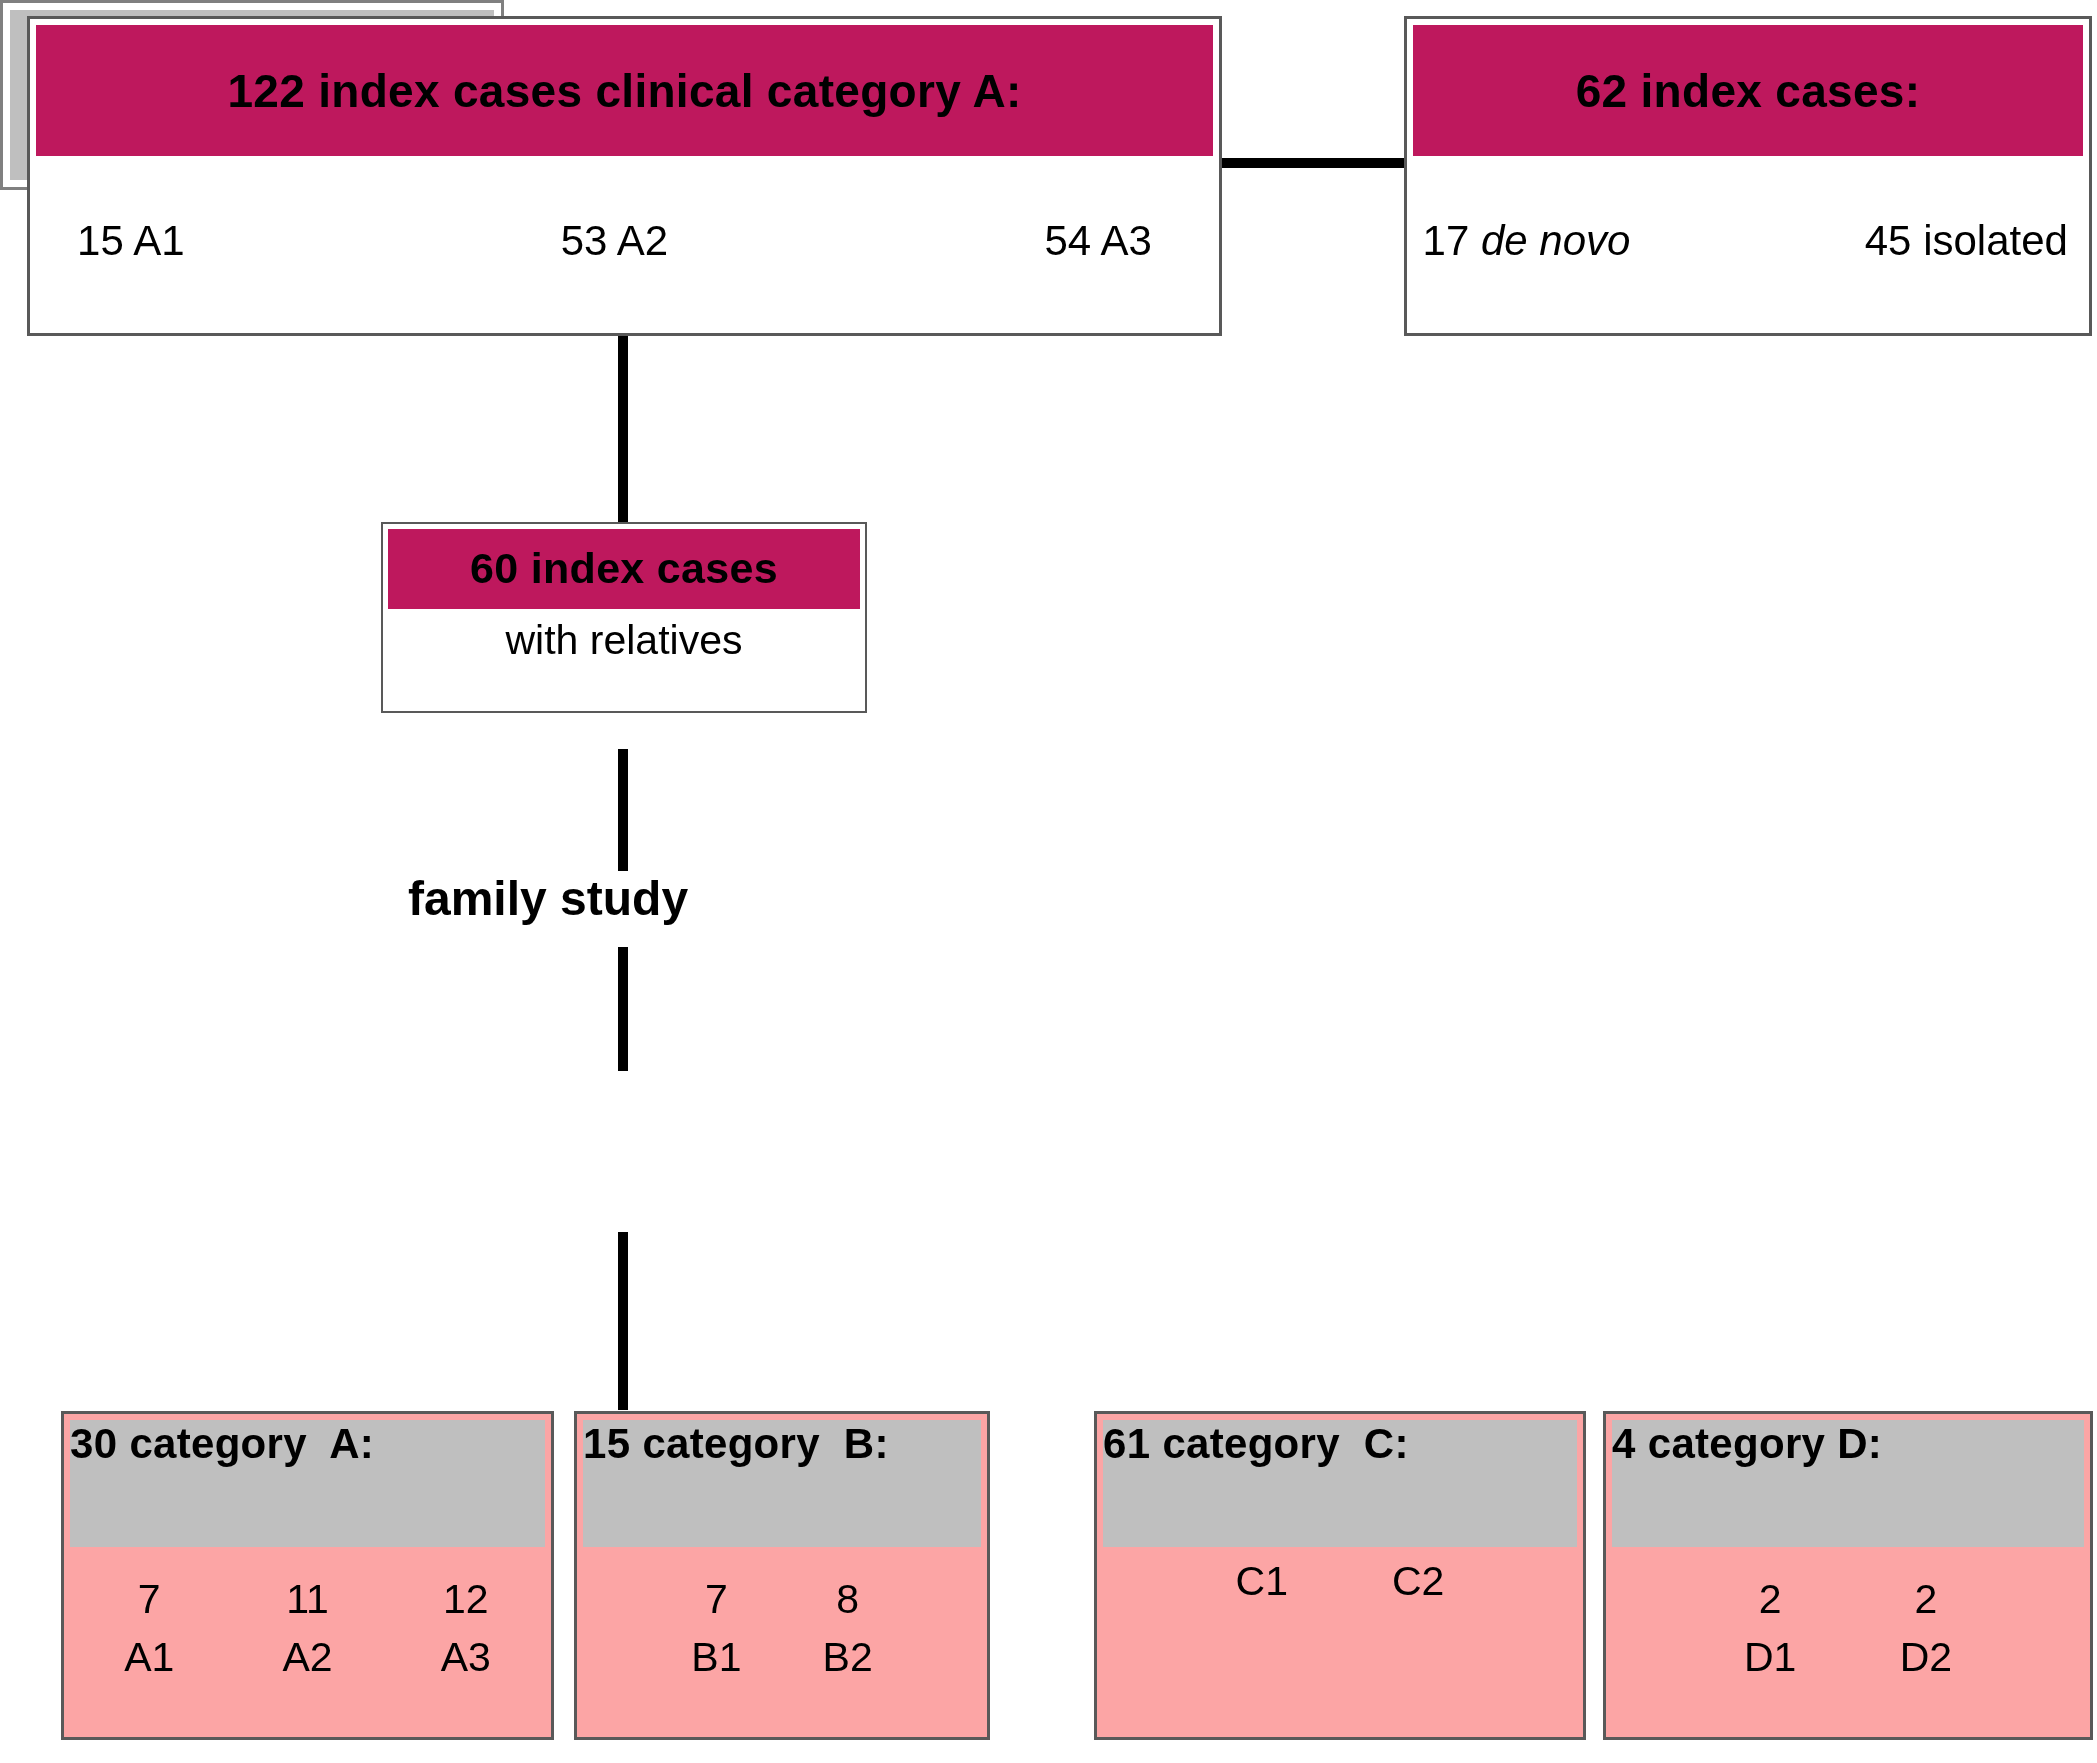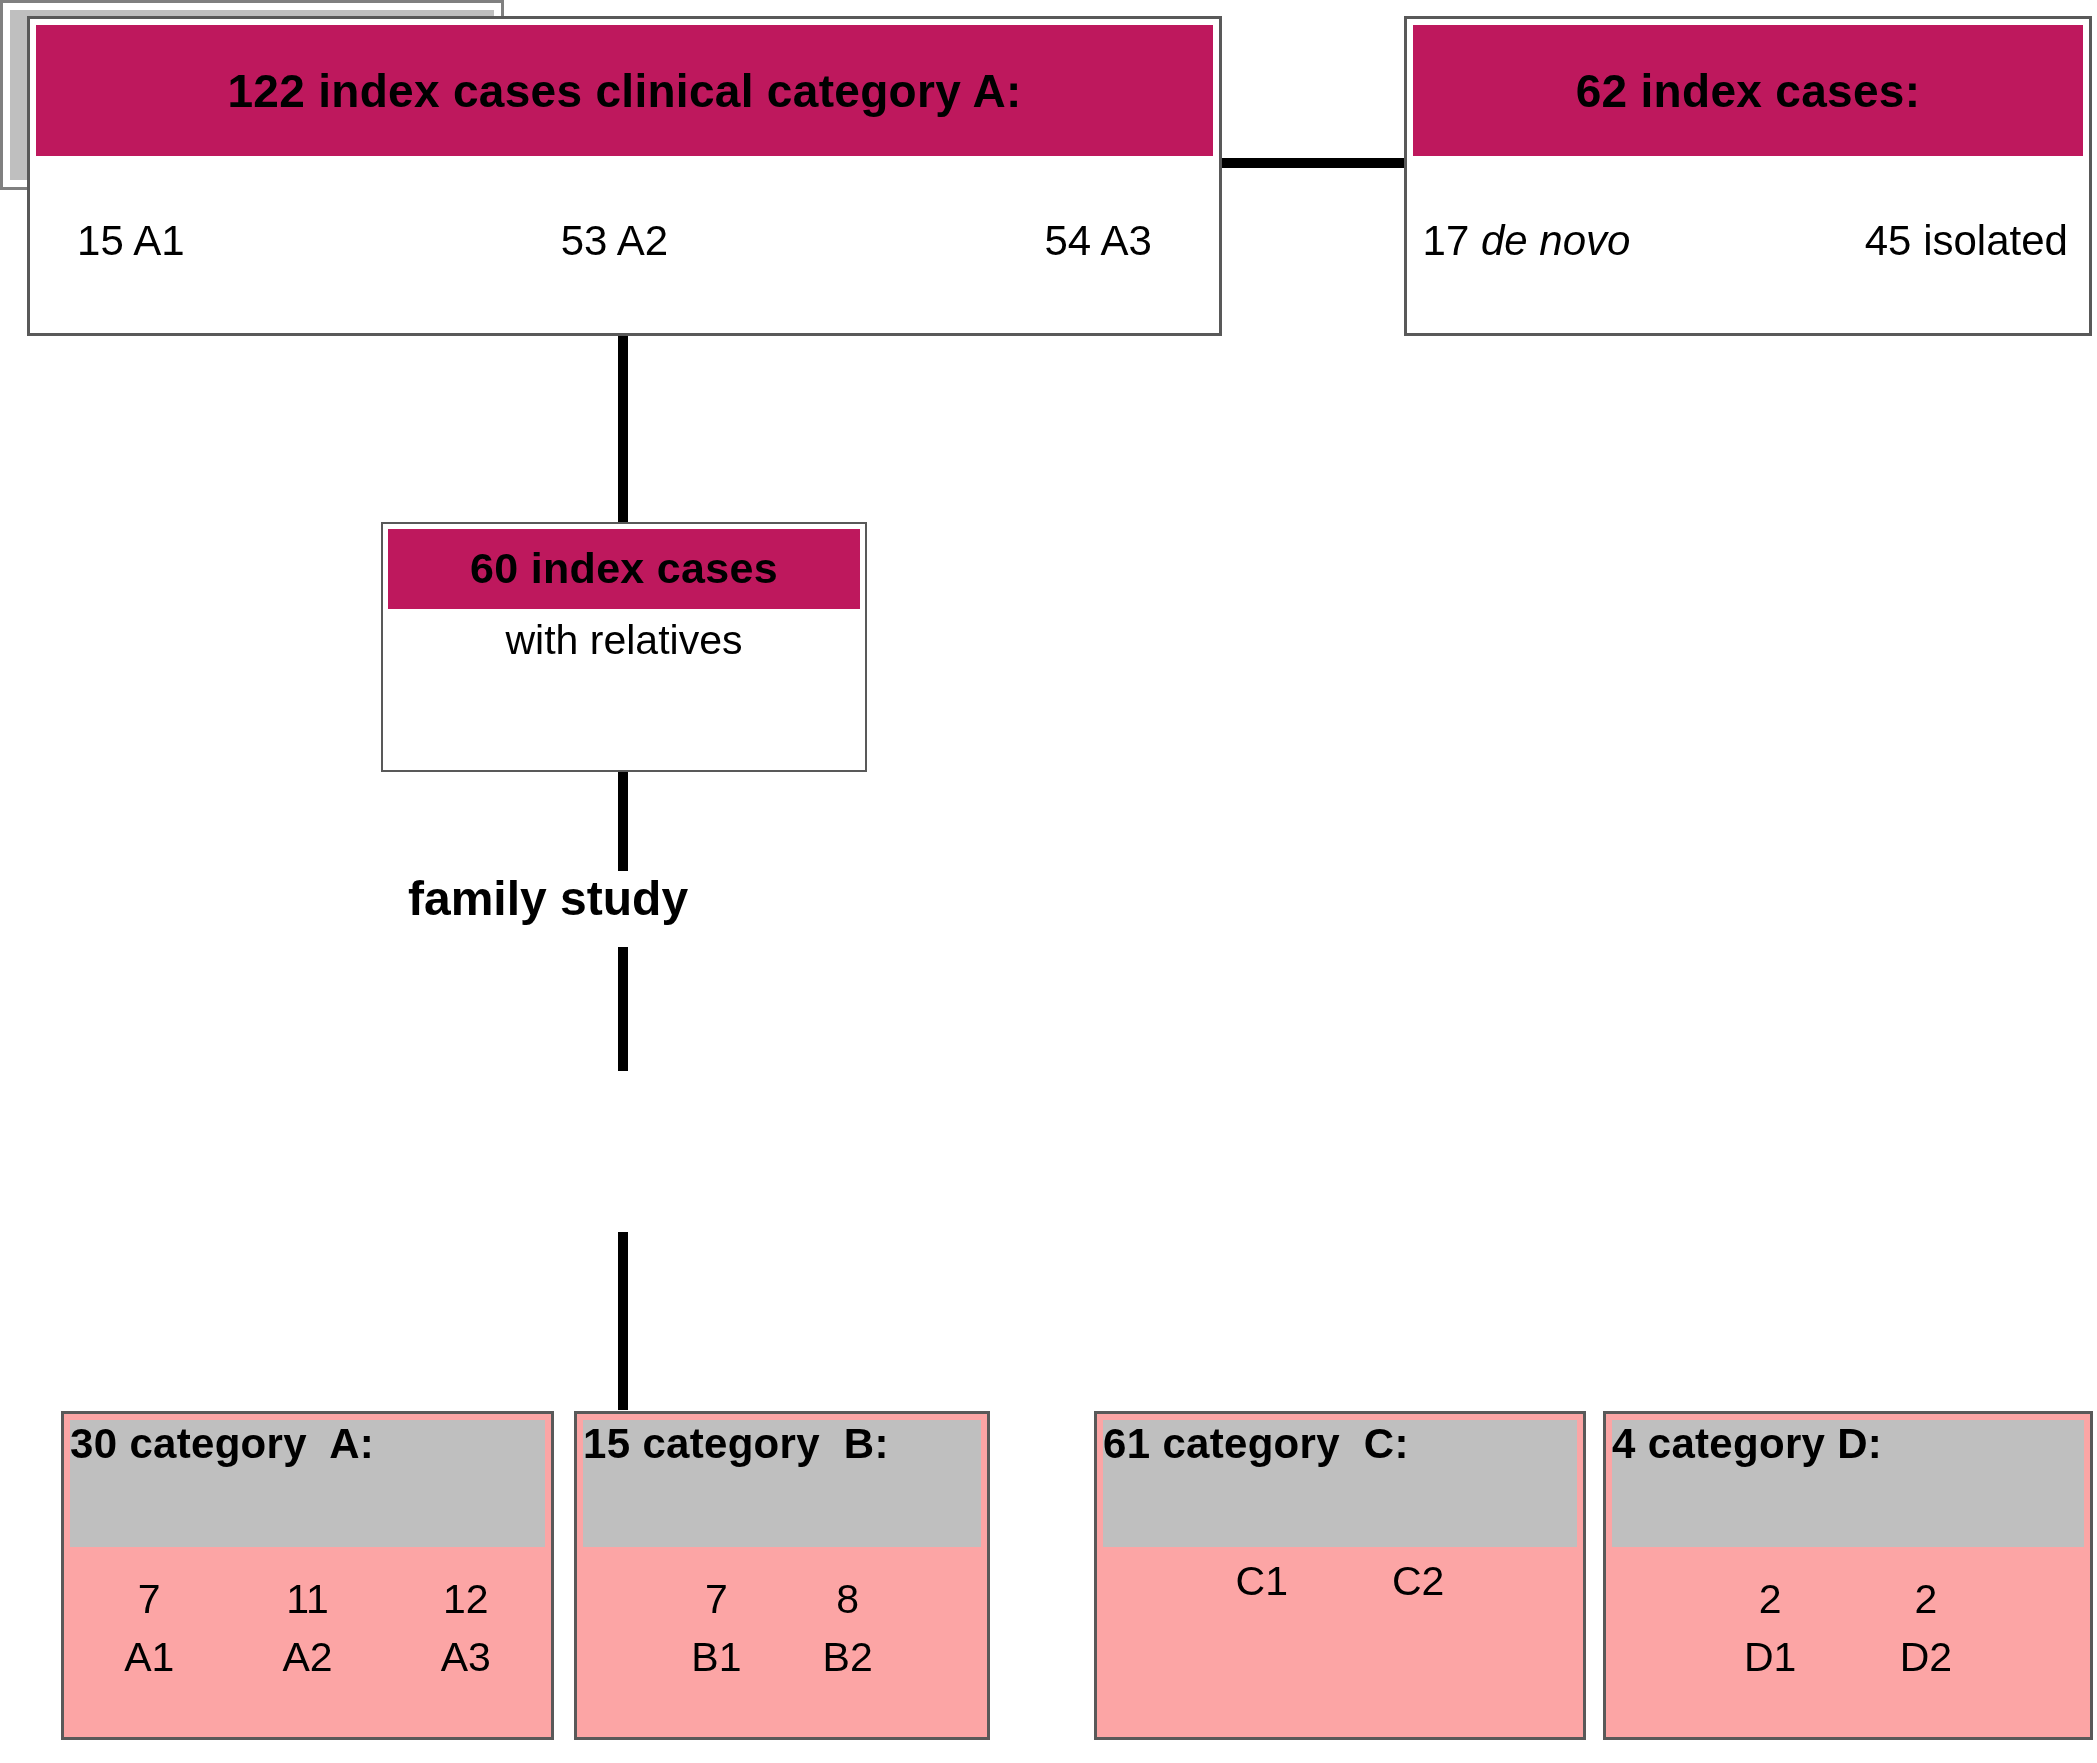--- a/index.html
+++ b/index.html
@@ -71,21 +71,21 @@
     left: 1404px; top: 16.3px; width: 688px; height: 320px;
   }
   #box-62 .band { height: 131px; }
   #box-62 .hdr  { font-size: 46px; }
   #box-62 .row  { padding-top: 61px; justify-content: space-between; padding-left: 9.5px; padding-right: 15px; gap: 20px; }
   #box-62 .cell { font-size: 42px; }
   #box-62 .ital { font-style: italic; }
 
   
   #box-60 {
-    left: 381px; top: 522px; width: 486px; height: 250px;
+    left: 381px; top: 522px; width: 486px; height: 191px;
     padding: 4.8px;
     border-width: 2.7px;
   }
   #box-60 .band { height: 80px; }
   #box-60 .hdr  { font-size: 43px; }
   #box-60 .sub  { width: 100%; text-align: center; font-size: 41px; padding-top: 8.2px; }
 
   
   #box-110 {
     left: 393px; top: 1066px; width: 484px; height: 170px;

